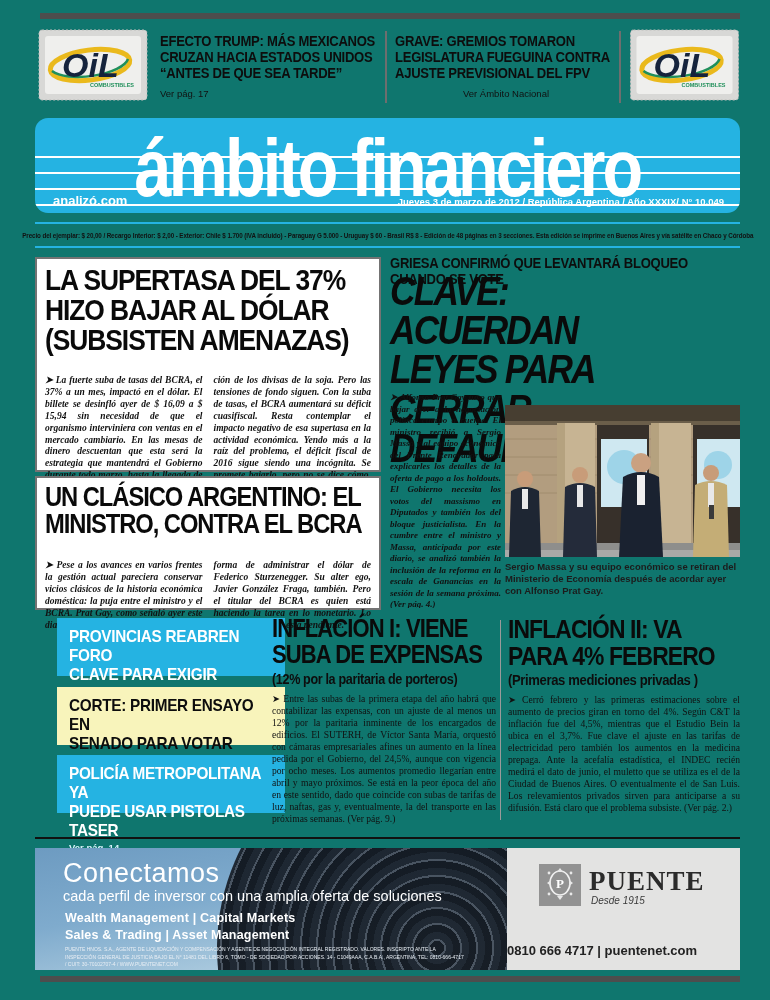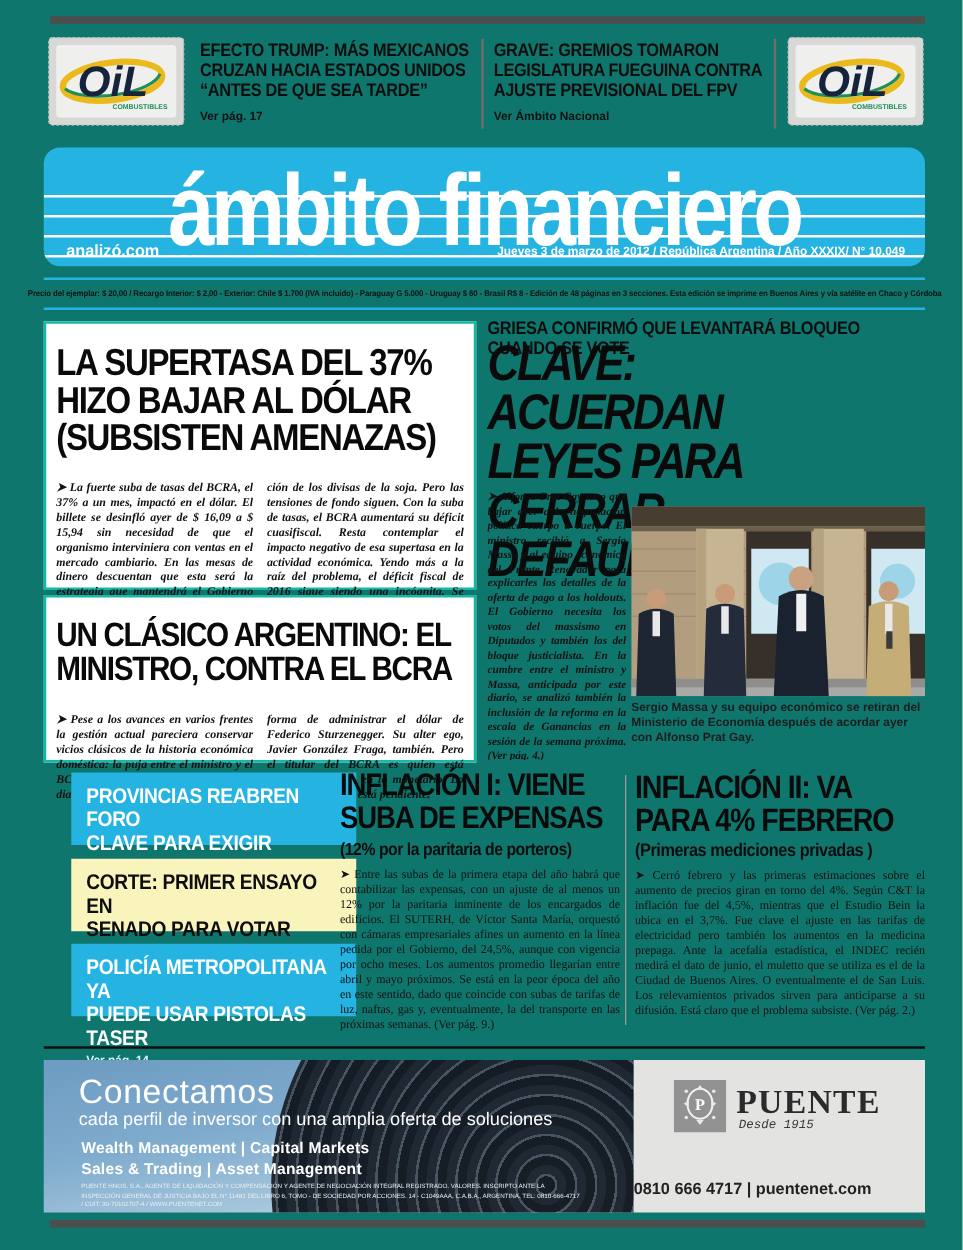--- a/index.html
+++ b/index.html
@@ -10,40 +10,40 @@
   .abs { position:absolute; }
   .cond { display:inline-block; transform:scaleX(.88); transform-origin:0 0; width:114%; white-space:pre-line; }
   .cond90 { display:inline-block; transform:scaleX(.9); transform-origin:0 0; width:111%; white-space:pre-line; }
 
   
   .rulebar { left:40px; width:700px; height:6px; background:#4d4d4d; }
 
   
   .oil-box { width:110px; height:72px; }
   .promo-head { font-weight:bold; font-size:14.5px; line-height:1.12; color:#0d0d0d; letter-spacing:-.3px; }
-  .promo-ref { font-weight:bold; font-size:9.5px; color:#111; }
+  .promo-ref { font-weight:normal; font-size:9.5px; color:#111; }
   .vdiv { width:2px; background:#6e6e6e; }
 
   
   .mast { left:35px; top:118px; width:705px; height:95px; background:#25b3e2; border-radius:13px; overflow:hidden; }
   .mast-line { position:absolute; left:0; width:100%; height:2px; background:#ffffff; }
   .mast-title { position:absolute; left:0; top:4px; width:100%; text-align:center;
                 font-size:70px; font-weight:bold; color:#ffffff; letter-spacing:-3px;
                 transform:scale(.95,1.16); transform-origin:center top; }
   .mast-site { position:absolute; left:18px; bottom:5px; font-size:13px; font-weight:bold; color:#ffffff; }
   .mast-date { position:absolute; right:16px; bottom:6px; font-size:9.5px; font-weight:bold; color:#ffffff; }
 
   
   .priceline { left:35px; top:222px; width:705px; height:26px; border-top:2px solid #25b3e2; border-bottom:2px solid #25b3e2;
                display:flex; align-items:center; justify-content:center; }
   .priceline span { font-size:6.6px; font-weight:bold; color:#111; letter-spacing:-.1px;
                     transform:scaleX(.95); white-space:nowrap; }
 
   
-  .story-box { border:2px solid #14b8a6; background:#fff; padding:17px 8px; }
+  .story-box { border:2px solid #737373; background:#fff; padding:6px 8px; }
   .h-left { font-weight:bold; color:#0a0a0a; letter-spacing:-1.2px; line-height:1.0; }
   .serif-i { font-family:"Liberation Serif", serif; font-style:italic; font-weight:bold;
              text-align:justify; color:#111; }
   .twocol { display:flex; gap:11px; }
   .twocol > div { flex:1; }
 
   
   .kicker { font-weight:bold; font-size:14.5px; letter-spacing:-.3px; color:#0d0d0d; }
   .h-main { font-weight:bold; font-style:italic; font-size:40px; line-height:.98;
             letter-spacing:-2px; color:#0a0a0a; }
@@ -67,21 +67,21 @@
   .ad-building { position:absolute; right:-150px; top:-120px; width:440px; height:440px; border-radius:50%;
                  background:repeating-radial-gradient(circle at 50% 50%, #10161e 0 7px, #46505c 7px 9px, #1a222c 9px 16px);
                  transform:rotate(12deg); opacity:.96; }
   .ad-h1 { font-size:27px; color:#fff; letter-spacing:.5px;text-align:right; }
   .ad-h2 { font-size:14.5px; color:#fff; }
   .ad-sv { font-size:12.5px; color:#fff; font-weight:bold; letter-spacing:.2px; line-height:1.35; }
   .ad-fine { font-size:5px; color:#e8eef4; line-height:1.5; width:400px; }
   .ad-right { left:507px; top:848px; width:233px; height:122px; background:#e3e3e2; }
   .puente-word { font-family:"Liberation Serif", serif; font-weight:bold; font-size:27px;
                  letter-spacing:1px; color:#2b2b2b; }
-  .puente-since { font-family:Liberation Mono, monospace; font-style:italic; font-size:10px; color:#3a3a3a; }
+  .puente-since { font-family:Liberation Sans, sans-serif; font-style:italic; font-size:10px; color:#3a3a3a; }
   .puente-contact { font-weight:bold; font-size:13px; color:#222; }
 </style>
 </head>
 <body>
 
 <div class="page">
 
   <div class="abs rulebar" style="top:13px;"></div>
 
   <div class="abs oil-box" style="left:38px; top:29px;">
@@ -101,21 +101,21 @@
 “ANTES DE QUE SEA TARDE”</div>
     <div class="promo-ref" style="margin-top:6px;">Ver pág. 17</div>
   </div>
 
   <div class="abs vdiv" style="left:385px; top:31px; height:72px;"></div>
 
   <div class="abs" style="left:395px; top:33px; width:222px;">
     <div class="promo-head cond90">GRAVE: GREMIOS TOMARON
 LEGISLATURA FUEGUINA CONTRA
 AJUSTE PREVISIONAL DEL FPV</div>
-    <div class="promo-ref" style="margin-top:6px;">Ver Ámbito Nacional</div>
+    <div class="promo-ref" style="margin-top:6px;text-align:center;">Ver Ámbito Nacional</div>
   </div>
 
   <div class="abs vdiv" style="left:619px; top:31px; height:72px;"></div>
 
   <div class="abs oil-box" style="left:629px; top:29px; width:111px;">
     <svg width="111" height="72" viewBox="0 0 110 72">
       <rect x="1" y="1" width="108" height="70" rx="3" fill="#d8d8d6" stroke="#bdbdbb" stroke-dasharray="2,2"></rect>
       <rect x="7" y="7" width="96" height="58" rx="3" fill="#efefed"></rect>
       <ellipse cx="52" cy="36" rx="40" ry="15" fill="none" stroke="#eab91c" stroke-width="5" transform="rotate(-7 52 36)"></ellipse>
       <path d="M14 42 A40 15 -7 0 0 90 30" fill="none" stroke="#1f8f5a" stroke-width="2.5"></path>

